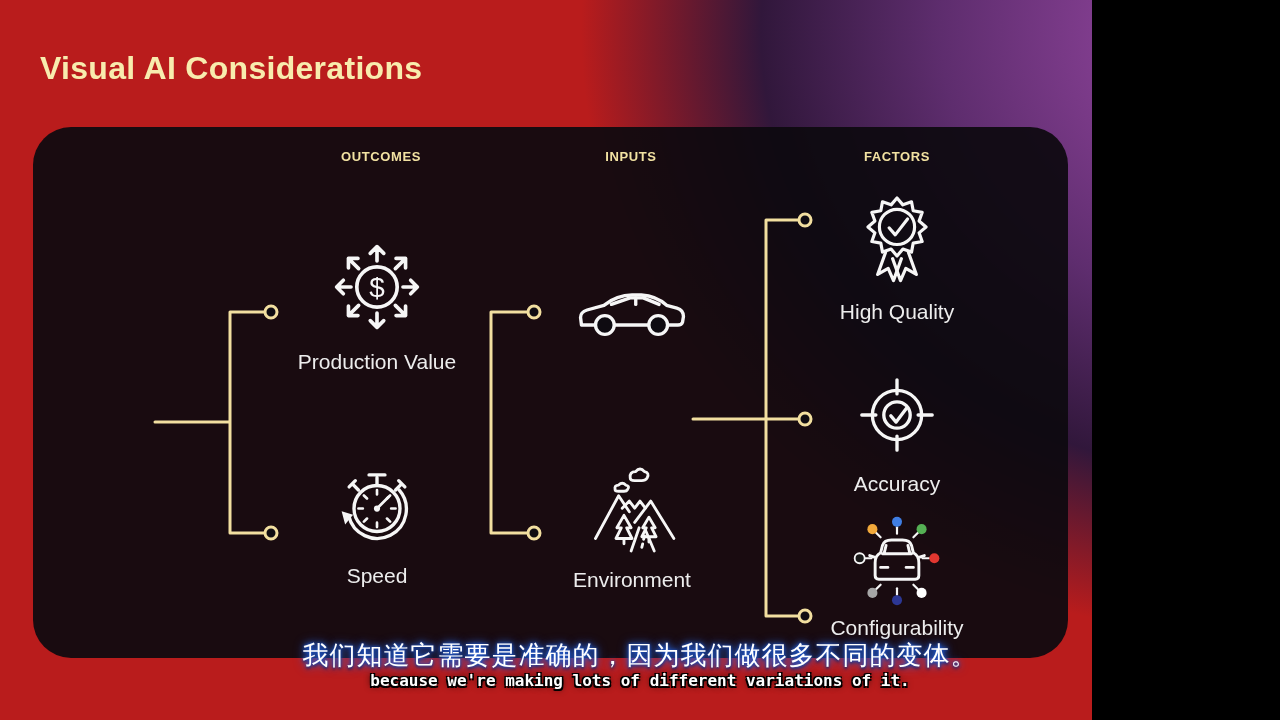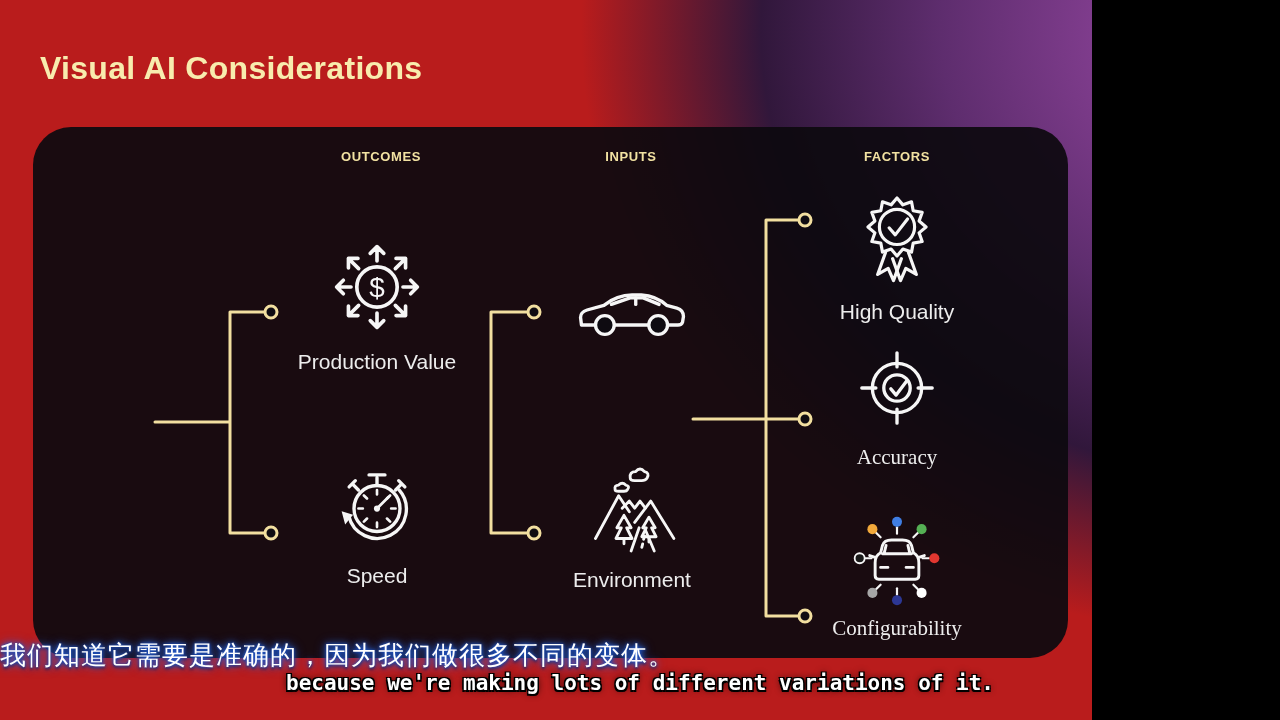--- a/index.html
+++ b/index.html
@@ -33,27 +33,27 @@
   .col-header.outcomes{left:381px;}
   .col-header.inputs{left:631px;text-align:right;}
   .col-header.factors{left:897px;}
   .node{position:absolute;text-align:center;}
   .node .label{
     margin-top:9px;font-size:21px;line-height:1.18;color:#ededed;font-weight:400;
   }
   .node svg{display:inline-block;}
   .icon-stroke{stroke:#f6f6f6;fill:none;stroke-linecap:round;stroke-linejoin:round;}
   .sub-zh{
-    position:absolute;left:0;top:638px;width:1280px;text-align:left;
+    position:absolute;left:0;top:638px;width:1280px;text-align:center;
     font-size:26px;color:#fff;letter-spacing:1px;font-weight:500;
     text-shadow:0 0 3px #1e56c8,0 0 6px #2a66e0,0 0 11px #2a66e0,0 2px 3px rgba(0,0,40,.85);
   }
   .sub-en{
     position:absolute;left:0;top:671px;width:1280px;text-align:center;
-    font-family:"DejaVu Sans Mono",monospace;font-weight:bold;font-size:21px;color:#fff;
+    font-family:"DejaVu Sans Mono",monospace;font-weight:bold;font-size:16px;color:#fff;
     text-shadow:1.5px 1.5px 0 #000,-1.5px 1.5px 0 #000,1.5px -1.5px 0 #000,-1.5px -1.5px 0 #000,0 0 7px #000;
   }
 </style>
 </head>
 <body>
 
 <div class="stage">
   <div class="purple-glow"></div>
 
   <div class="page-title">Visual AI Considerations</div>
@@ -161,33 +161,33 @@
         <path d="M58,64 L76,40 L102,82"></path>
         <path d="M46,56 L38,70 h5 L37,82 h18 L49,70 h5 z M46,82 V88"></path>
         <path d="M74,58 L67,70 h4 L66,80 h16 L77,70 h4 z M74,80 V86"></path>
         <path d="M54,96 L63,70 M80,96 L69,70"></path>
         <path d="M66,92 L67,88 M68,83 L69,79"></path>
       </g>
     </svg>
     <div class="label">Environment</div>
   </div>
 
-  <div class="node" style="left:837px;top:344px;width:120px;font-family:Liberation Serif, serif;">
+  <div class="node" style="left:837px;top:371px;width:120px;">
     <svg width="88" height="88" viewBox="0 0 100 100">
       <g class="icon-stroke" stroke-width="3.8">
         <circle cx="50" cy="50" r="28"></circle>
         <path d="M50,10 V26 M50,74 V90 M10,50 H26 M74,50 H90"></path>
         <circle cx="50" cy="50" r="15"></circle>
         <path d="M43,51 l6,7 l12,-16"></path>
       </g>
     </svg>
     <div class="label">Accuracy</div>
   </div>
 
-  <div class="node" style="left:815px;top:510px;width:164px;font-family:Liberation Serif, serif;">
+  <div class="node" style="left:815px;top:510px;width:164px;">
     <svg width="114" height="102" viewBox="0 0 120 112">
       <g class="icon-stroke" stroke-width="3.2">
         <path d="M40,76 Q36,76 36,72 L36,58 Q36,50 42,47 L44,39 Q46,33 54,33 L66,33 Q74,33 76,39 L78,47 Q84,50 84,58 L84,72 Q84,76 80,76 Z"></path>
         <path d="M44,48 H76 M46,47 L48,39 M74,47 L72,39"></path>
         <path d="M42,63 H50 M70,63 H78"></path>
         <path d="M36,52 L30,50 M84,52 L90,50"></path>
       </g>
       <g stroke="#f6f6f6" stroke-width="2.4" stroke-linecap="round">
         <path d="M60,19 V26"></path>
           <path d="M37,25 L42,30"></path>

